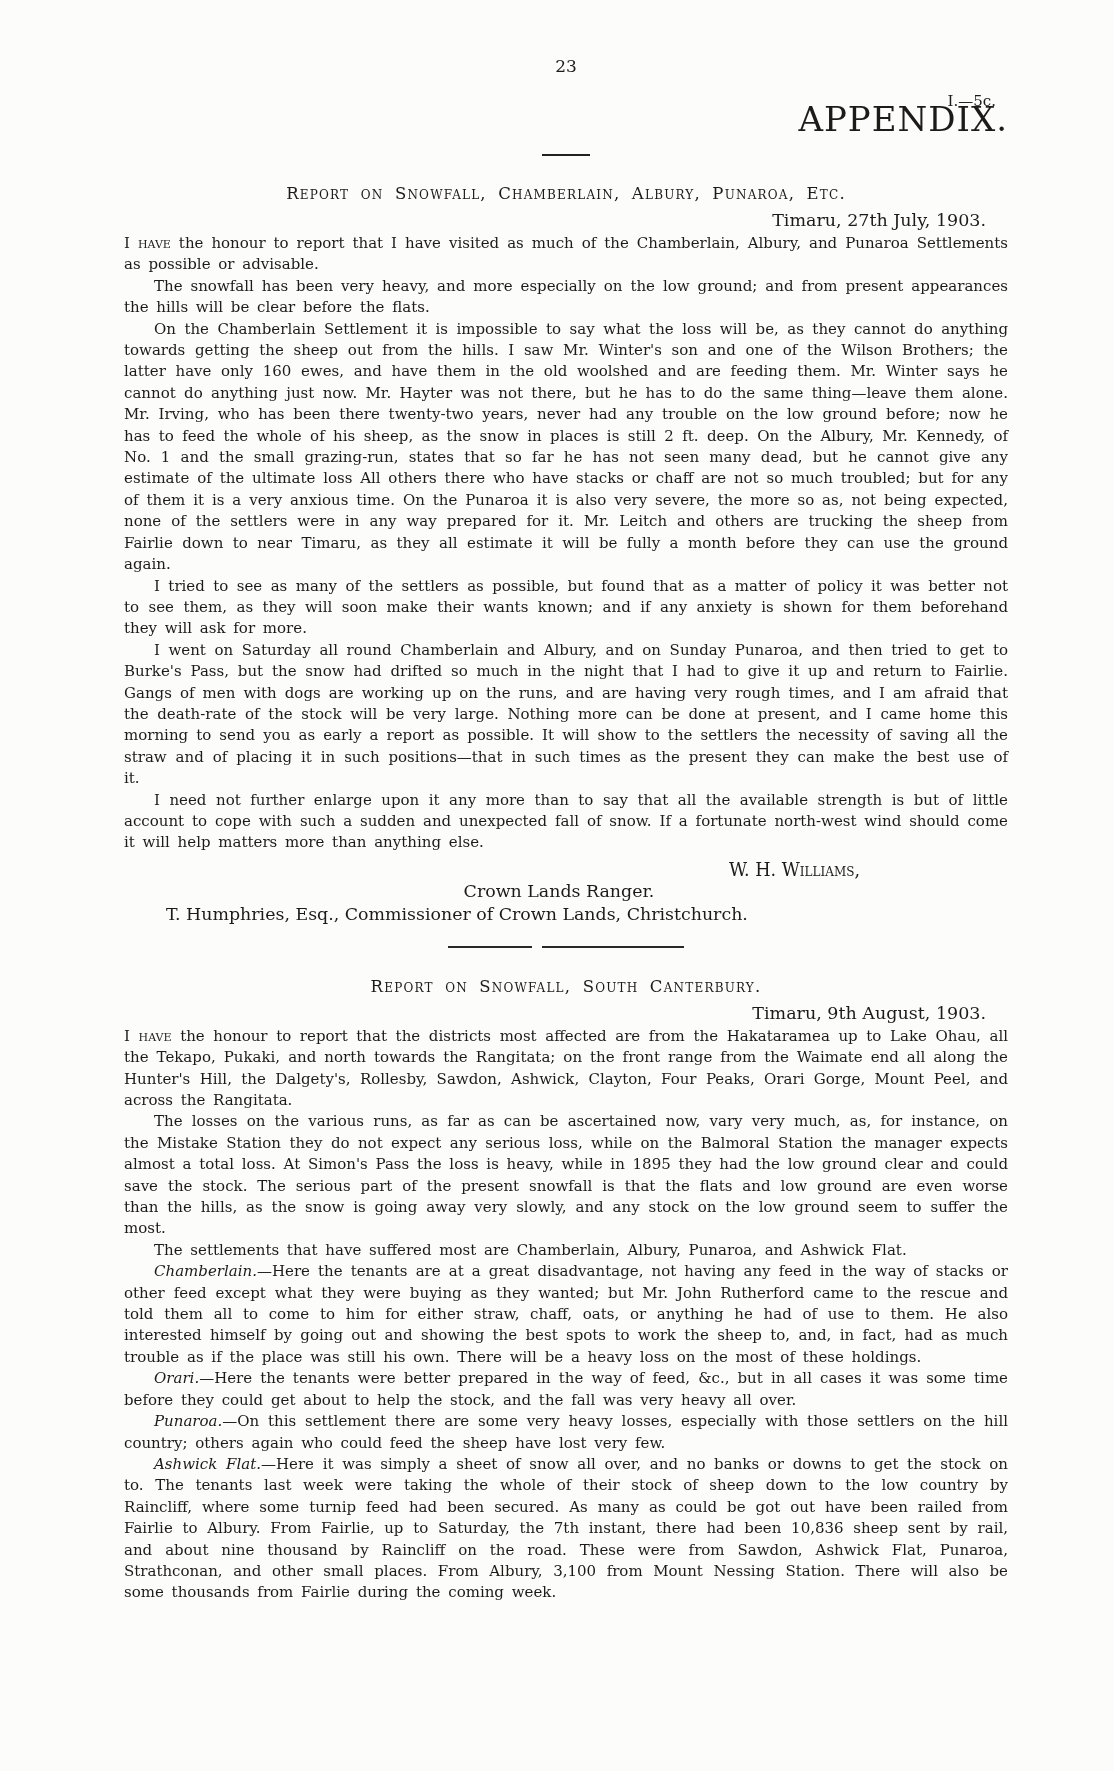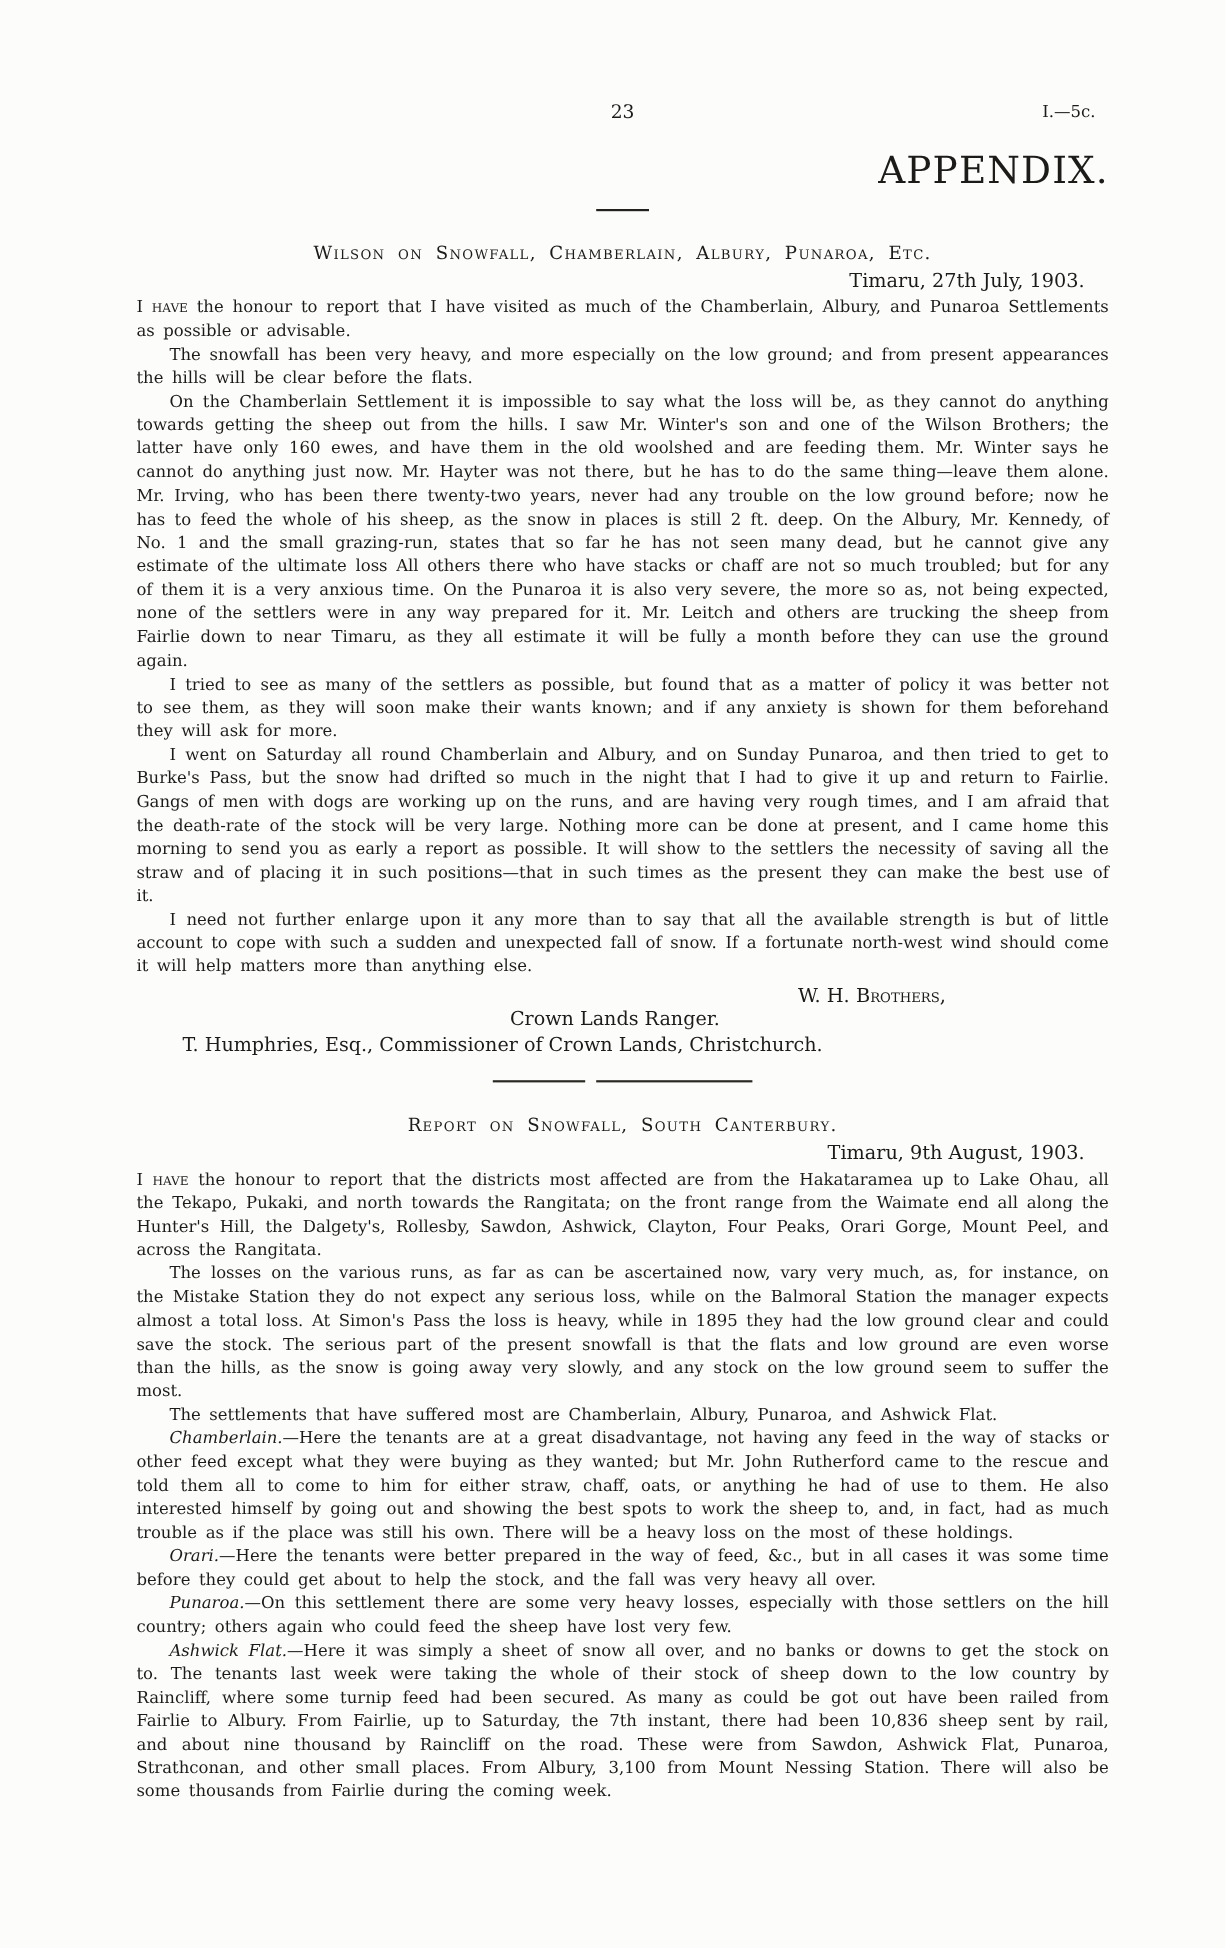--- a/index.html
+++ b/index.html
@@ -18,21 +18,21 @@
     overflow: hidden;
   }
   .content {
     position: absolute;
     left: 124px;
     top: 0;
     width: 884px;
   }
   .header-row {
     position: relative;
-    padding-top: 92px;
+    padding-top: 56px;
     height: 24px;
   }
   .page-number {
     display: block;
     text-align: center;
     font-size: 17px;
     line-height: 20px;
   }
   .doc-ref {
     position: absolute;
@@ -135,31 +135,31 @@
 
     <div class="header-row">
       <span class="page-number">23</span>
       <span class="doc-ref">I.—5c.</span>
     </div>
 
     <h1 class="appendix-title">APPENDIX.</h1>
     <div class="title-rule"></div>
 
     <section class="report report-1">
-      <h2 class="report-heading">Wilson on Snowfall, Chamberlain, Albury, Punaroa, Etc.</h2>
+      <h2 class="report-heading">Report on Snowfall, Chamberlain, Albury, Punaroa, Etc.</h2>
       <div class="dateline">Timaru, 27th July, 1903.</div>
       <div class="report-body">
           <p><span class="lead-smallcaps">I have</span> the honour to report that I have visited as much of the Chamberlain, Albury, and Punaroa Settlements as possible or advisable.</p>
           <p class="indent">The snowfall has been very heavy, and more especially on the low ground; and from present appearances the hills will be clear before the flats.</p>
           <p class="indent">On the Chamberlain Settlement it is impossible to say what the loss will be, as they cannot do anything towards getting the sheep out from the hills.  I saw Mr. Winter's son and one of the Wilson Brothers; the latter have only 160 ewes, and have them in the old woolshed and are feeding them.  Mr. Winter says he cannot do anything just now.  Mr. Hayter was not there, but he has to do the same thing—leave them alone.  Mr. Irving, who has been there twenty-two years, never had any trouble on the low ground before; now he has to feed the whole of his sheep, as the snow in places is still 2 ft. deep.  On the Albury, Mr. Kennedy, of No. 1 and the small grazing-run, states that so far he has not seen many dead, but he cannot give any estimate of the ultimate loss  All others there who have stacks or chaff are not so much troubled; but for any of them it is a very anxious time.  On the Punaroa it is also very severe, the more so as, not being expected, none of the settlers were in any way prepared for it.  Mr. Leitch and others are trucking the sheep from Fairlie down to near Timaru, as they all estimate it will be fully a month before they can use the ground again.</p>
           <p class="indent">I tried to see as many of the settlers as possible, but found that as a matter of policy it was better not to see them, as they will soon make their wants known; and if any anxiety is shown for them beforehand they will ask for more.</p>
           <p class="indent">I went on Saturday all round Chamberlain and Albury, and on Sunday Punaroa, and then tried to get to Burke's Pass, but the snow had drifted so much in the night that I had to give it up and return to Fairlie.  Gangs of men with dogs are working up on the runs, and are having very rough times, and I am afraid that the death-rate of the stock will be very large.  Nothing more can be done at present, and I came home this morning to send you as early a report as possible.  It will show to the settlers the necessity of saving all the straw and of placing it in such positions—that in such times as the present they can make the best use of it.</p>
           <p class="indent">I need not further enlarge upon it any more than to say that all the available strength is but of little account to cope with such a sudden and unexpected fall of snow.  If a fortunate north-west wind should come it will help matters more than anything else.</p>
         </div>
-      <div class="sig-name">W. H. Brothers,</div>
+      <div class="sig-name">W. H. Williams,</div>
       <div class="sig-title">Crown Lands Ranger.</div>
       <div class="addressee">T. Humphries, Esq., Commissioner of Crown Lands, Christchurch.</div>
     </section>
 
     <div class="section-divider">
       <span class="seg-a"></span>
       <span class="seg-b"></span>
     </div>
 
     <section class="report report-2">

